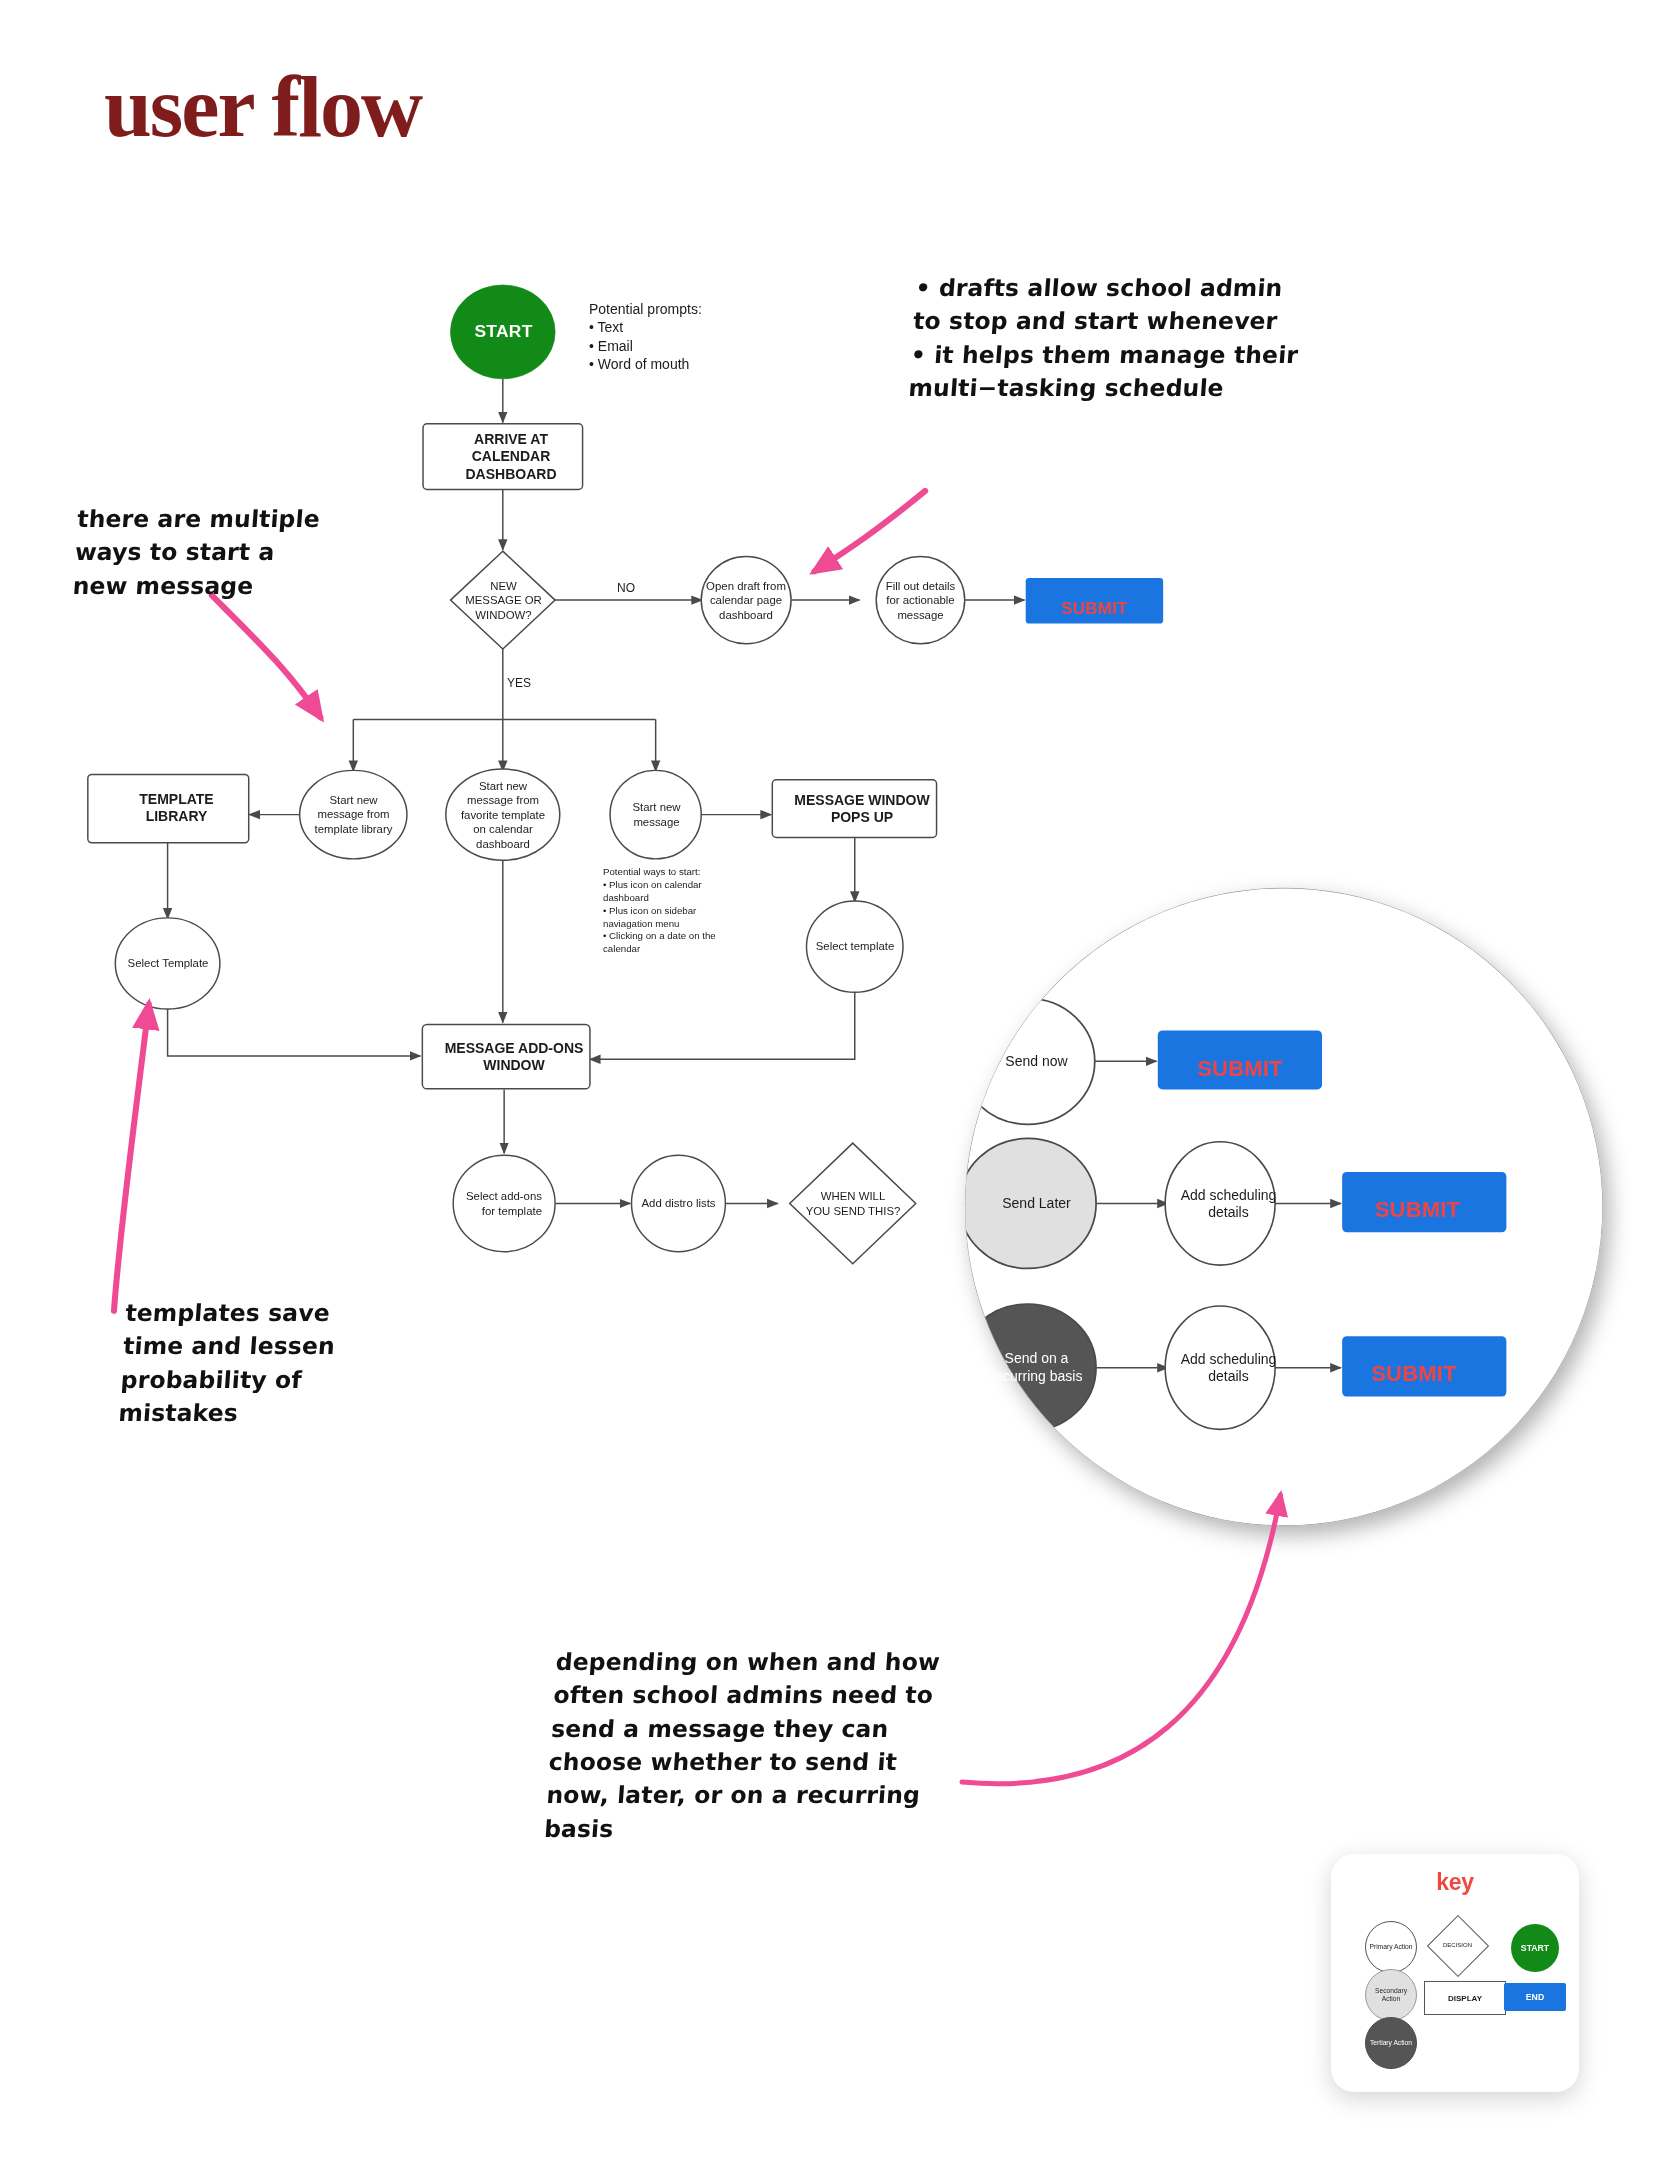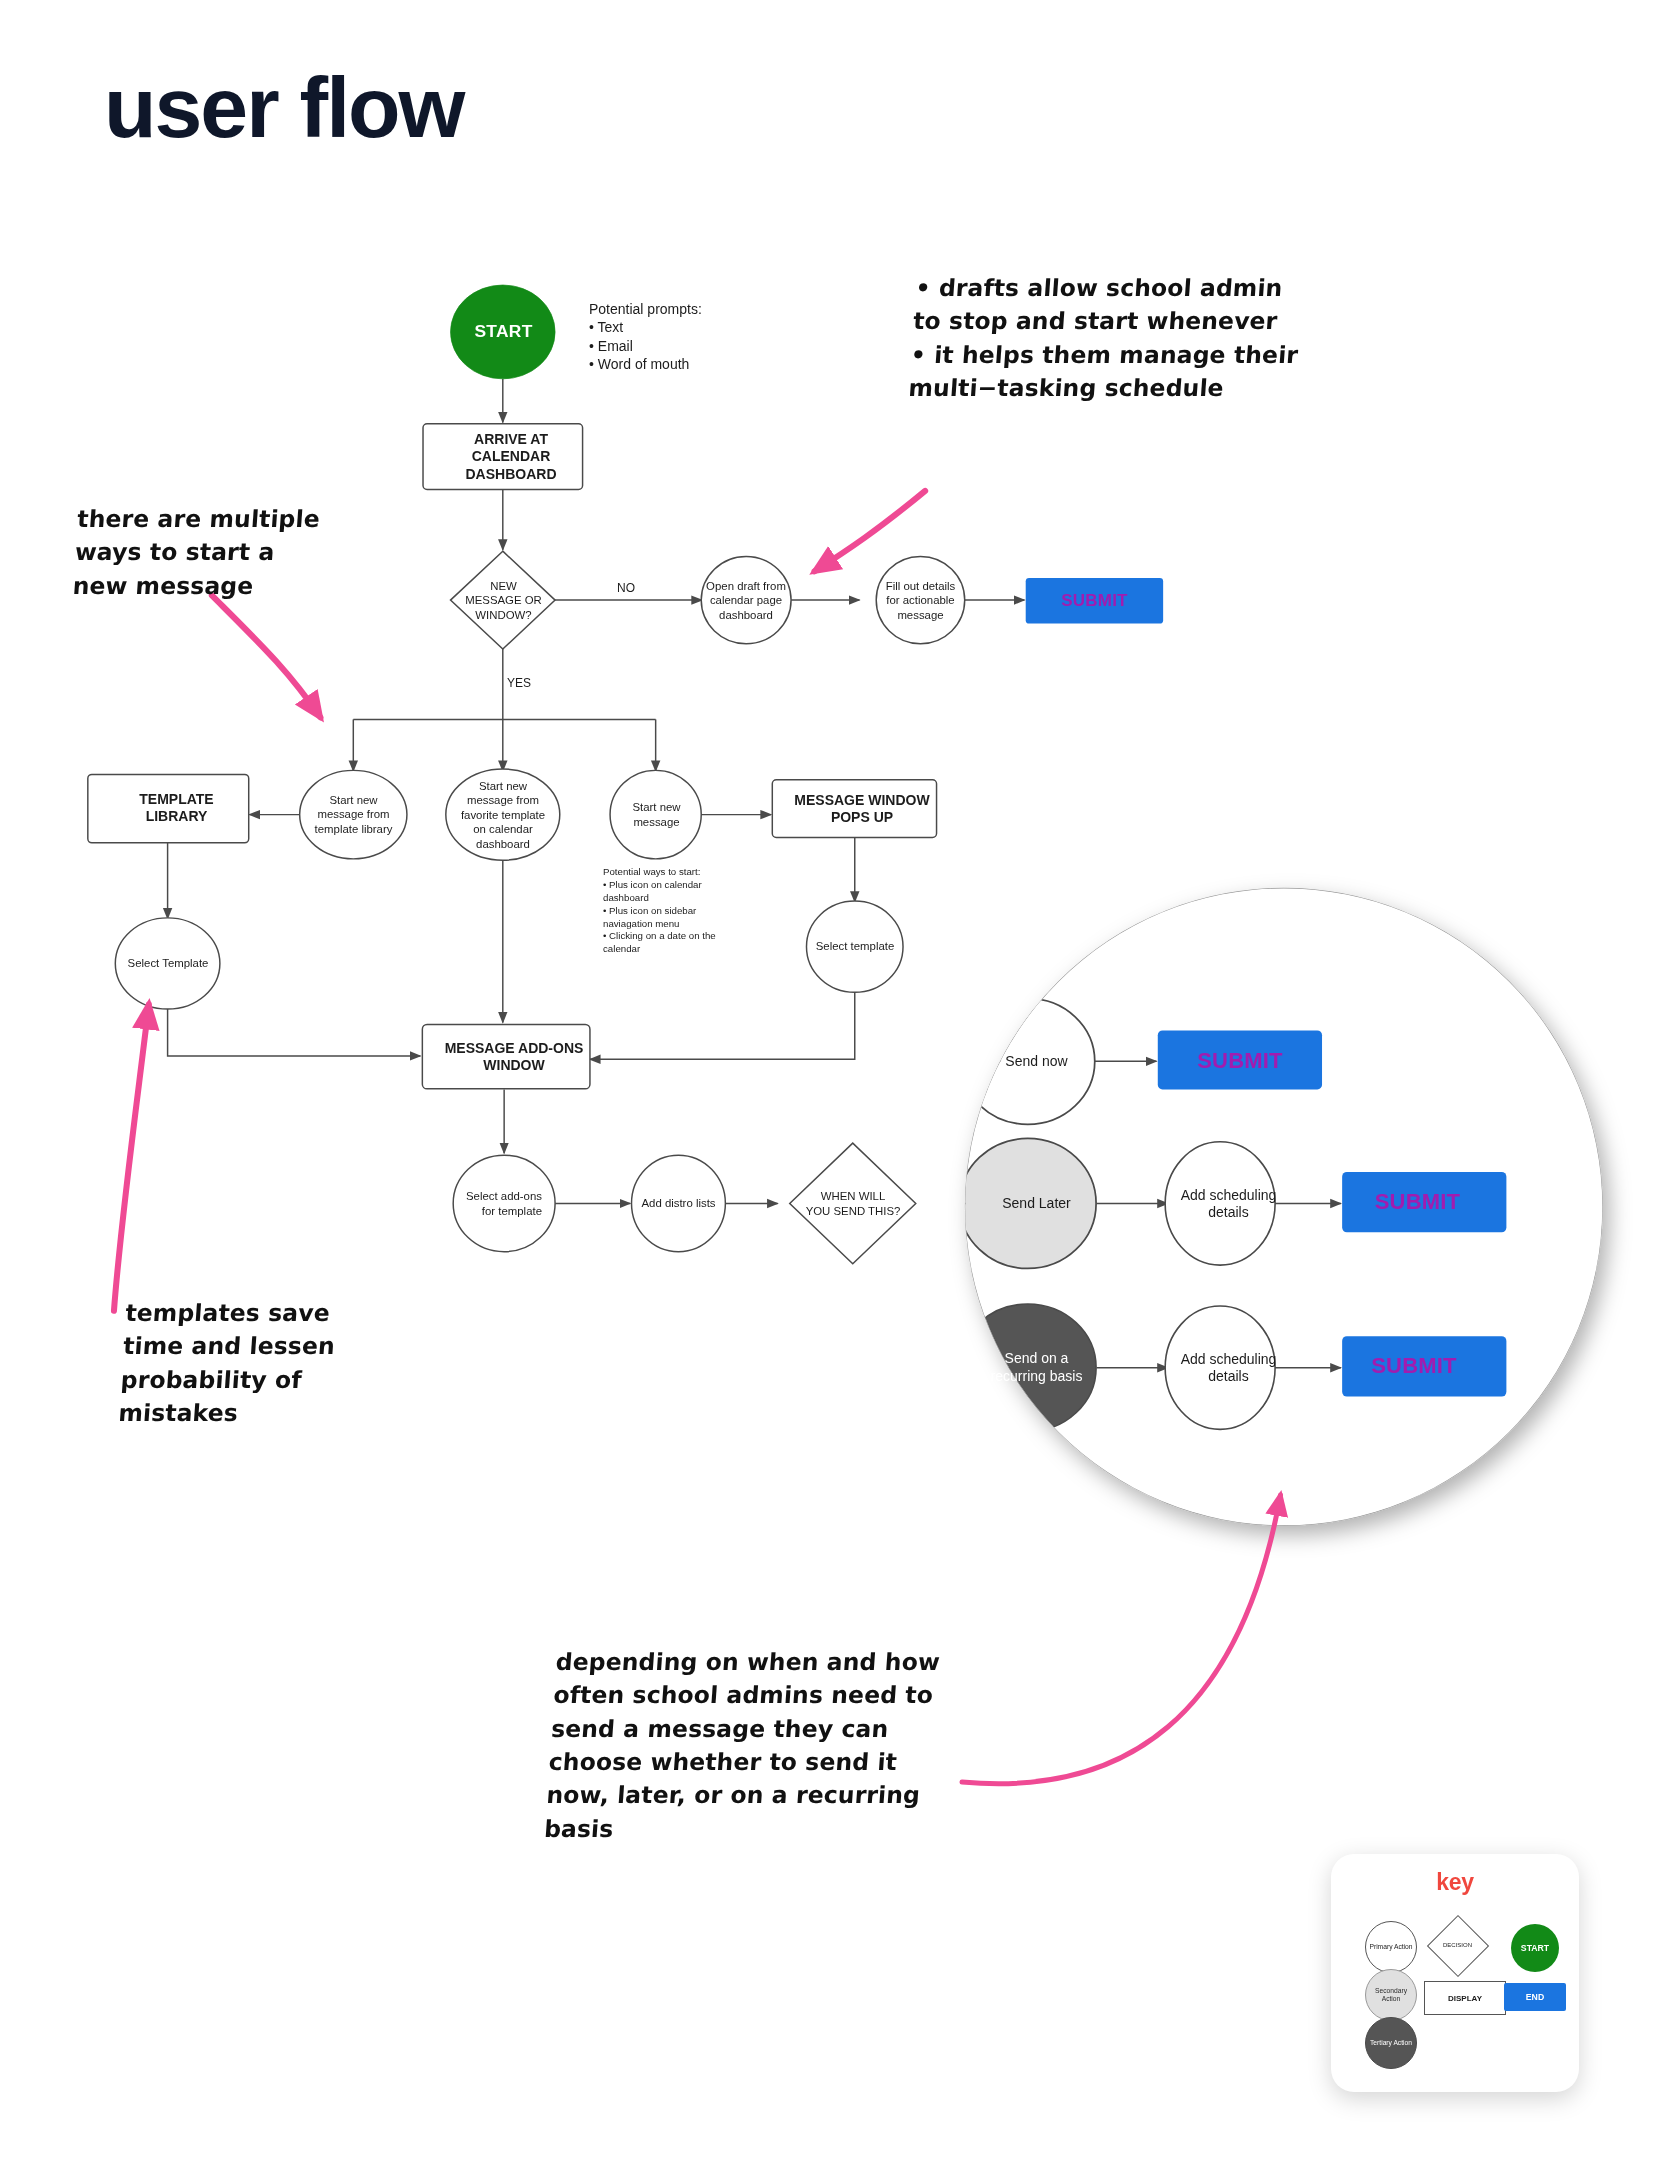--- a/index.html
+++ b/index.html
@@ -2,40 +2,40 @@
 <html style="font-size:10.7px"><head>
 <meta charset="utf-8">
 <style>
   html,body{margin:0;padding:0;background:#ffffff;}
   body{width:1676px;height:2183px;font-family:"Liberation Sans",sans-serif;overflow:hidden;}
   #stage{position:relative;width:1676px;height:2183px;background:#fff;}
 
   
   .title{
     position:absolute;left:104px;top:64px;
-    font-family:Liberation Sans, sans-serif;
-    font-weight:bold;font-size:86px;letter-spacing:-2px;color:#0f172a;
+    font-family:Liberation Serif, serif;
+    font-weight:bold;font-size:86px;letter-spacing:-2px;color:#7f1d1d;
     line-height:1;
   }
 
   
   #flow{position:absolute;left:0;top:0;width:1676px;height:2183px;}
 
   
   .nodetext{
     position:absolute;display:flex;align-items:center;justify-content:center;
     text-align:center;color:#1c1c1c;
     font-family:"Liberation Sans",sans-serif;
     pointer-events:none;
   }
   .nt-sm{font-size:11.4px;line-height:1.28;}
   .nt-md{font-size:14px;line-height:1.25;padding-left:8px;}
   .nt-bold{font-weight:bold;}
   .nt-white{color:#ffffff;}
-  .nt-submit{font-size:17px;font-weight:bold;color:#a21caf;letter-spacing:0.2px;}
+  .nt-submit{font-size:17px;font-weight:bold;color:#ef4444;letter-spacing:0.2px;margin-top:8px;}
   .nt-start{font-size:17.4px;font-weight:bold;color:#ffffff;letter-spacing:0.3px;}
 
   
   .note{
     position:absolute;color:#1c1c1c;
     font-family:"Liberation Sans",sans-serif;
     font-size:14px;line-height:1.32;white-space:pre-line;
   }
   .note-sm{font-size:9.7px;line-height:1.33;}
 

